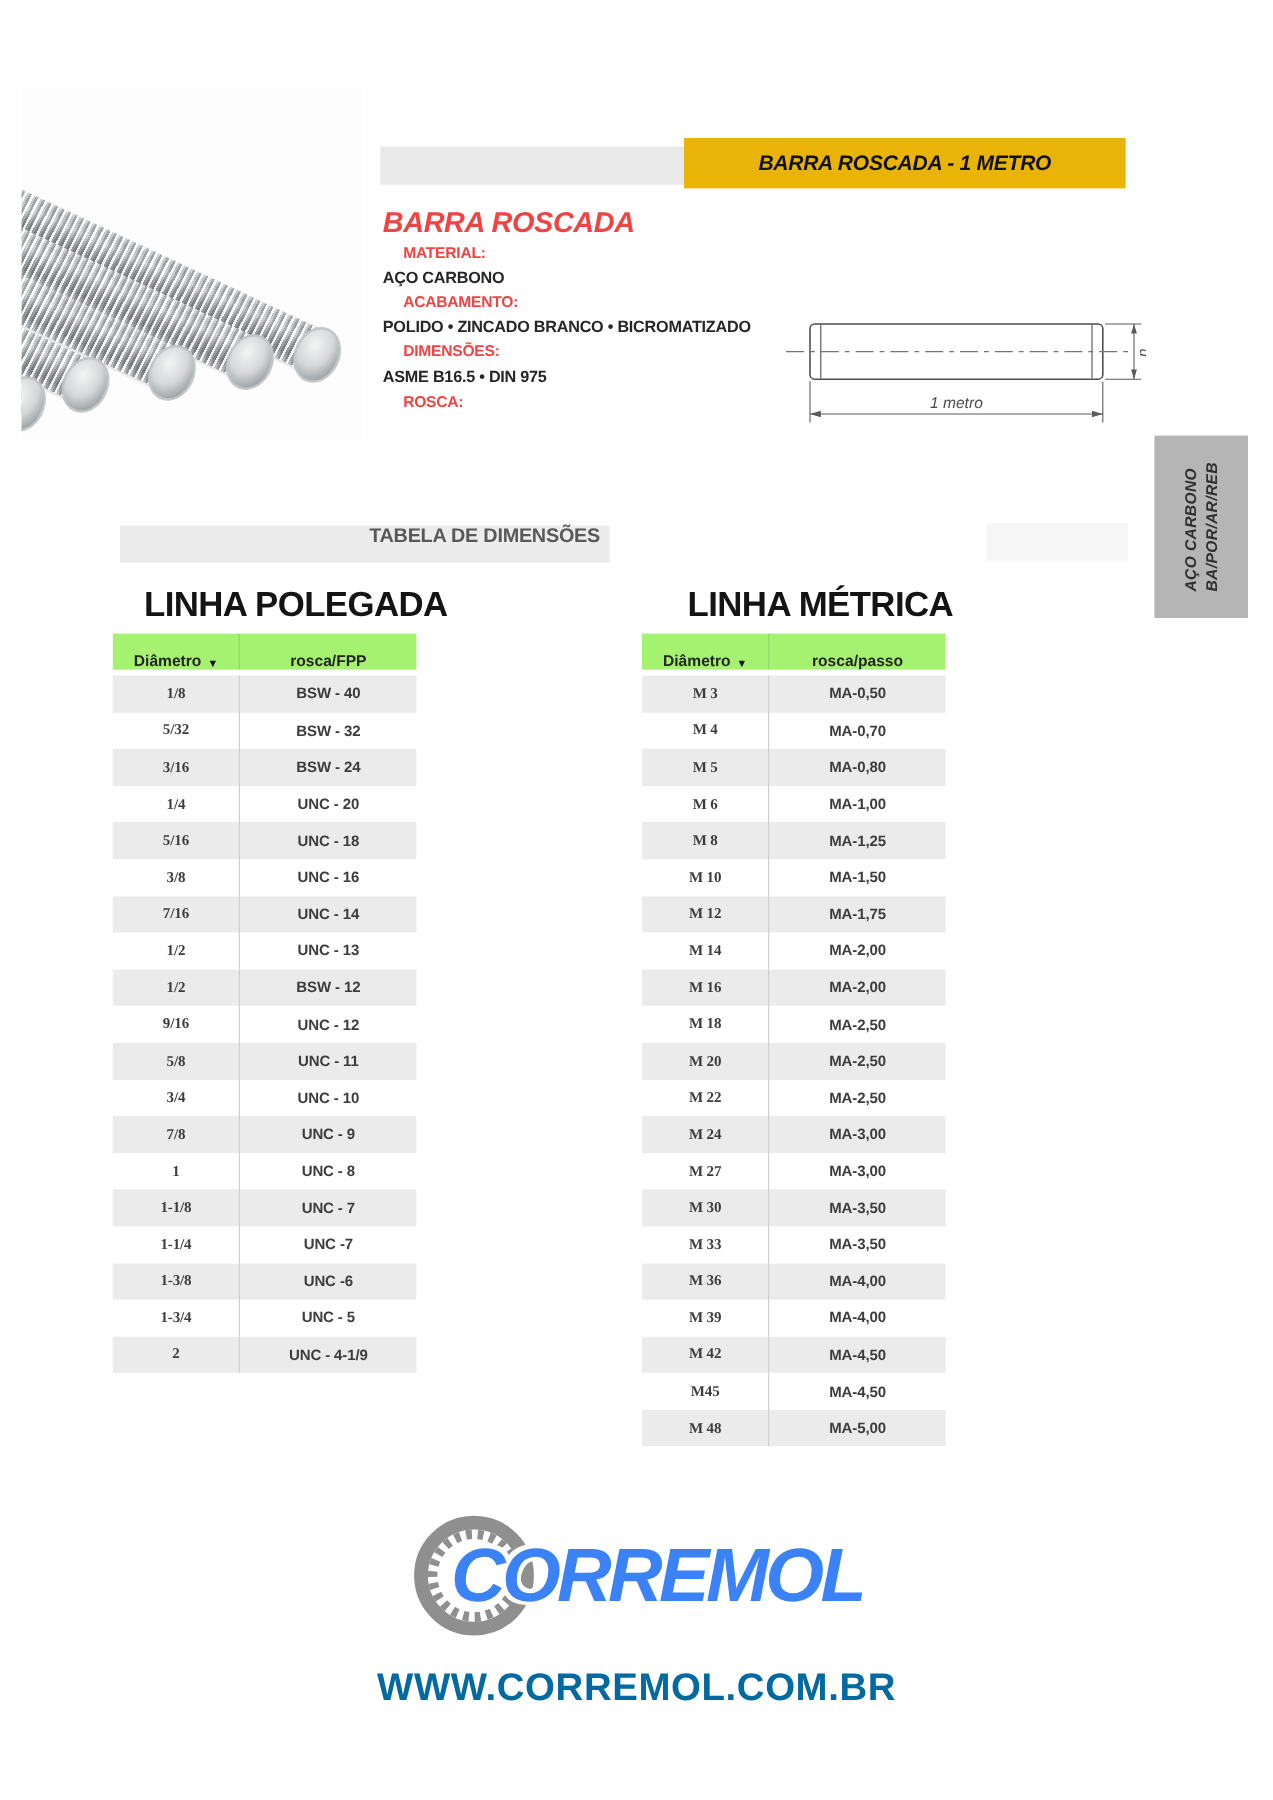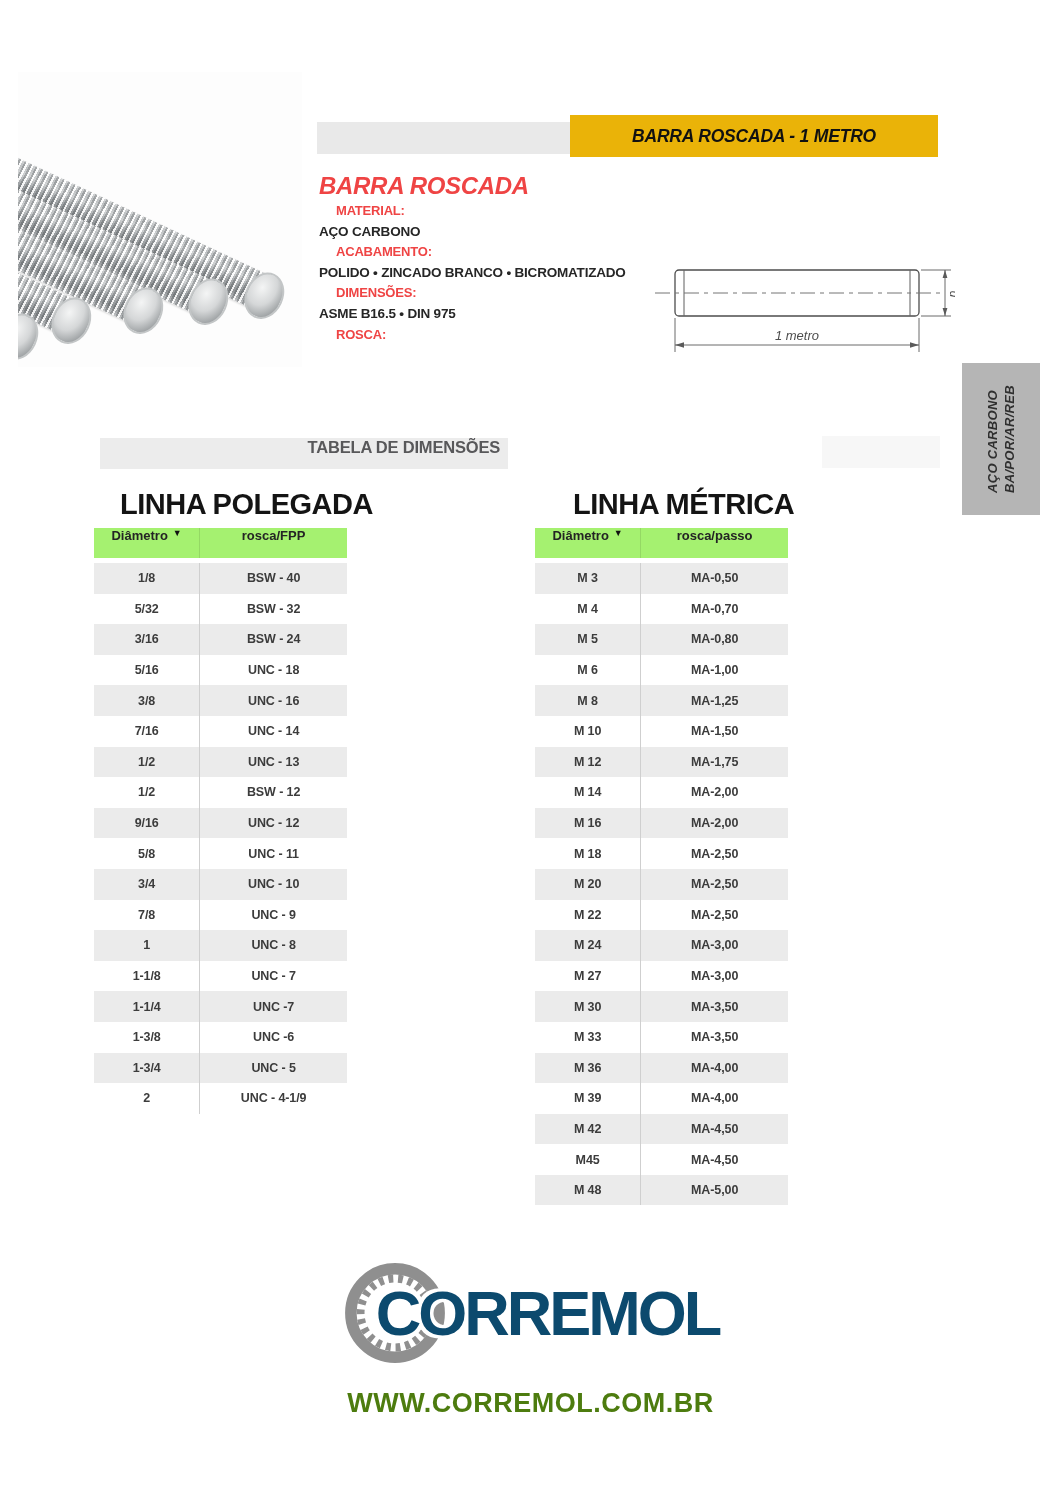--- a/index.html
+++ b/index.html
@@ -72,45 +72,45 @@
   
   .table-title { position:absolute; font-weight:800; font-size:29px; color:#141414; letter-spacing:-0.5px; }
   .title-left  { left:120px; top:488px; }
   .title-right { left:573px; top:488px; }
 
   .dim-table { position:absolute; width:253px; }
   .table-left  { left:94px;  top:528px; }
   .table-right { left:535px; top:528px; }
 
   .thead { display:flex; height:30px; background:#a5f170; margin-bottom:5px; }
-  .thead .hcell { display:flex; align-items:flex-start; justify-content:center; font-weight:800; font-size:13px; color:#242424; }
+  .thead .hcell { display:flex; align-items:flex-end; justify-content:center; font-weight:800; font-size:13px; color:#242424; }
   .thead .h0 { width:42%; border-right:1px solid rgba(0,0,0,0.10); }
   .thead .h1 { width:58%; }
   .sort-icon { font-size:9px; margin-left:5px; color:#111; }
 
   .trow { display:flex; height:30.6px; }
   .tbody .trow:nth-child(odd) { background:#ebebeb; }
   .tcell { display:flex; align-items:center; justify-content:center; font-weight:700; font-size:12.5px; color:#3c3c3c; letter-spacing:-0.1px; }
-  .tcell.c0 { width:42%; border-right:1px solid #cfcfcf; }
+  .tcell.c0 { width:42%; border-right:1px solid #cfcfcf;font-family:Liberation Serif, serif; }
   .tcell.c1 { width:58%; }
 
   
   .logo-row {
     position:absolute; left:0; top:1248px; width:100%; height:130px;
     display:flex; align-items:center; justify-content:center;
   }
   .gear { flex:0 0 auto; }
   .logo-text {
-    margin-left:-72px; font-weight:800; font-size:63px; letter-spacing:-3px;
-    color:#0c4a6e;
+    margin-left:-72px; font-style:italic; font-weight:800; font-size:63px; letter-spacing:-3px;
+    color:#3b82f6;
     text-shadow:-3px -3px 0 #fff, 3px -3px 0 #fff, -3px 3px 0 #fff, 3px 3px 0 #fff, 0 -3px 0 #fff, 0 3px 0 #fff, -3px 0 0 #fff, 3px 0 0 #fff;
   }
   .website {
     position:absolute; left:0; top:1388px; width:100%; text-align:center;
-    font-weight:800; font-size:27px; color:#4d7c0f; letter-spacing:0.5px;
+    font-weight:800; font-size:32px; color:#0369a1; letter-spacing:0.5px;
   }
 </style>
 </head>
 <body>
 
 <div class="page">
 
   <div class="photo">
     <div class="rod rod1"></div>
     <div class="rod rod2"></div>
@@ -188,20 +188,24 @@
         </div>
         <div class="trow">
           <div class="tcell c0">5/32</div>
           <div class="tcell c1">BSW - 32</div>
         </div>
         <div class="trow">
           <div class="tcell c0">3/16</div>
           <div class="tcell c1">BSW - 24</div>
         </div>
         <div class="trow">
+          <div class="tcell c0">1/4</div>
+          <div class="tcell c1">UNC - 20</div>
+        </div>
+        <div class="trow">
           <div class="tcell c0">5/16</div>
           <div class="tcell c1">UNC - 18</div>
         </div>
         <div class="trow">
           <div class="tcell c0">3/8</div>
           <div class="tcell c1">UNC - 16</div>
         </div>
         <div class="trow">
           <div class="tcell c0">7/16</div>
           <div class="tcell c1">UNC - 14</div>

